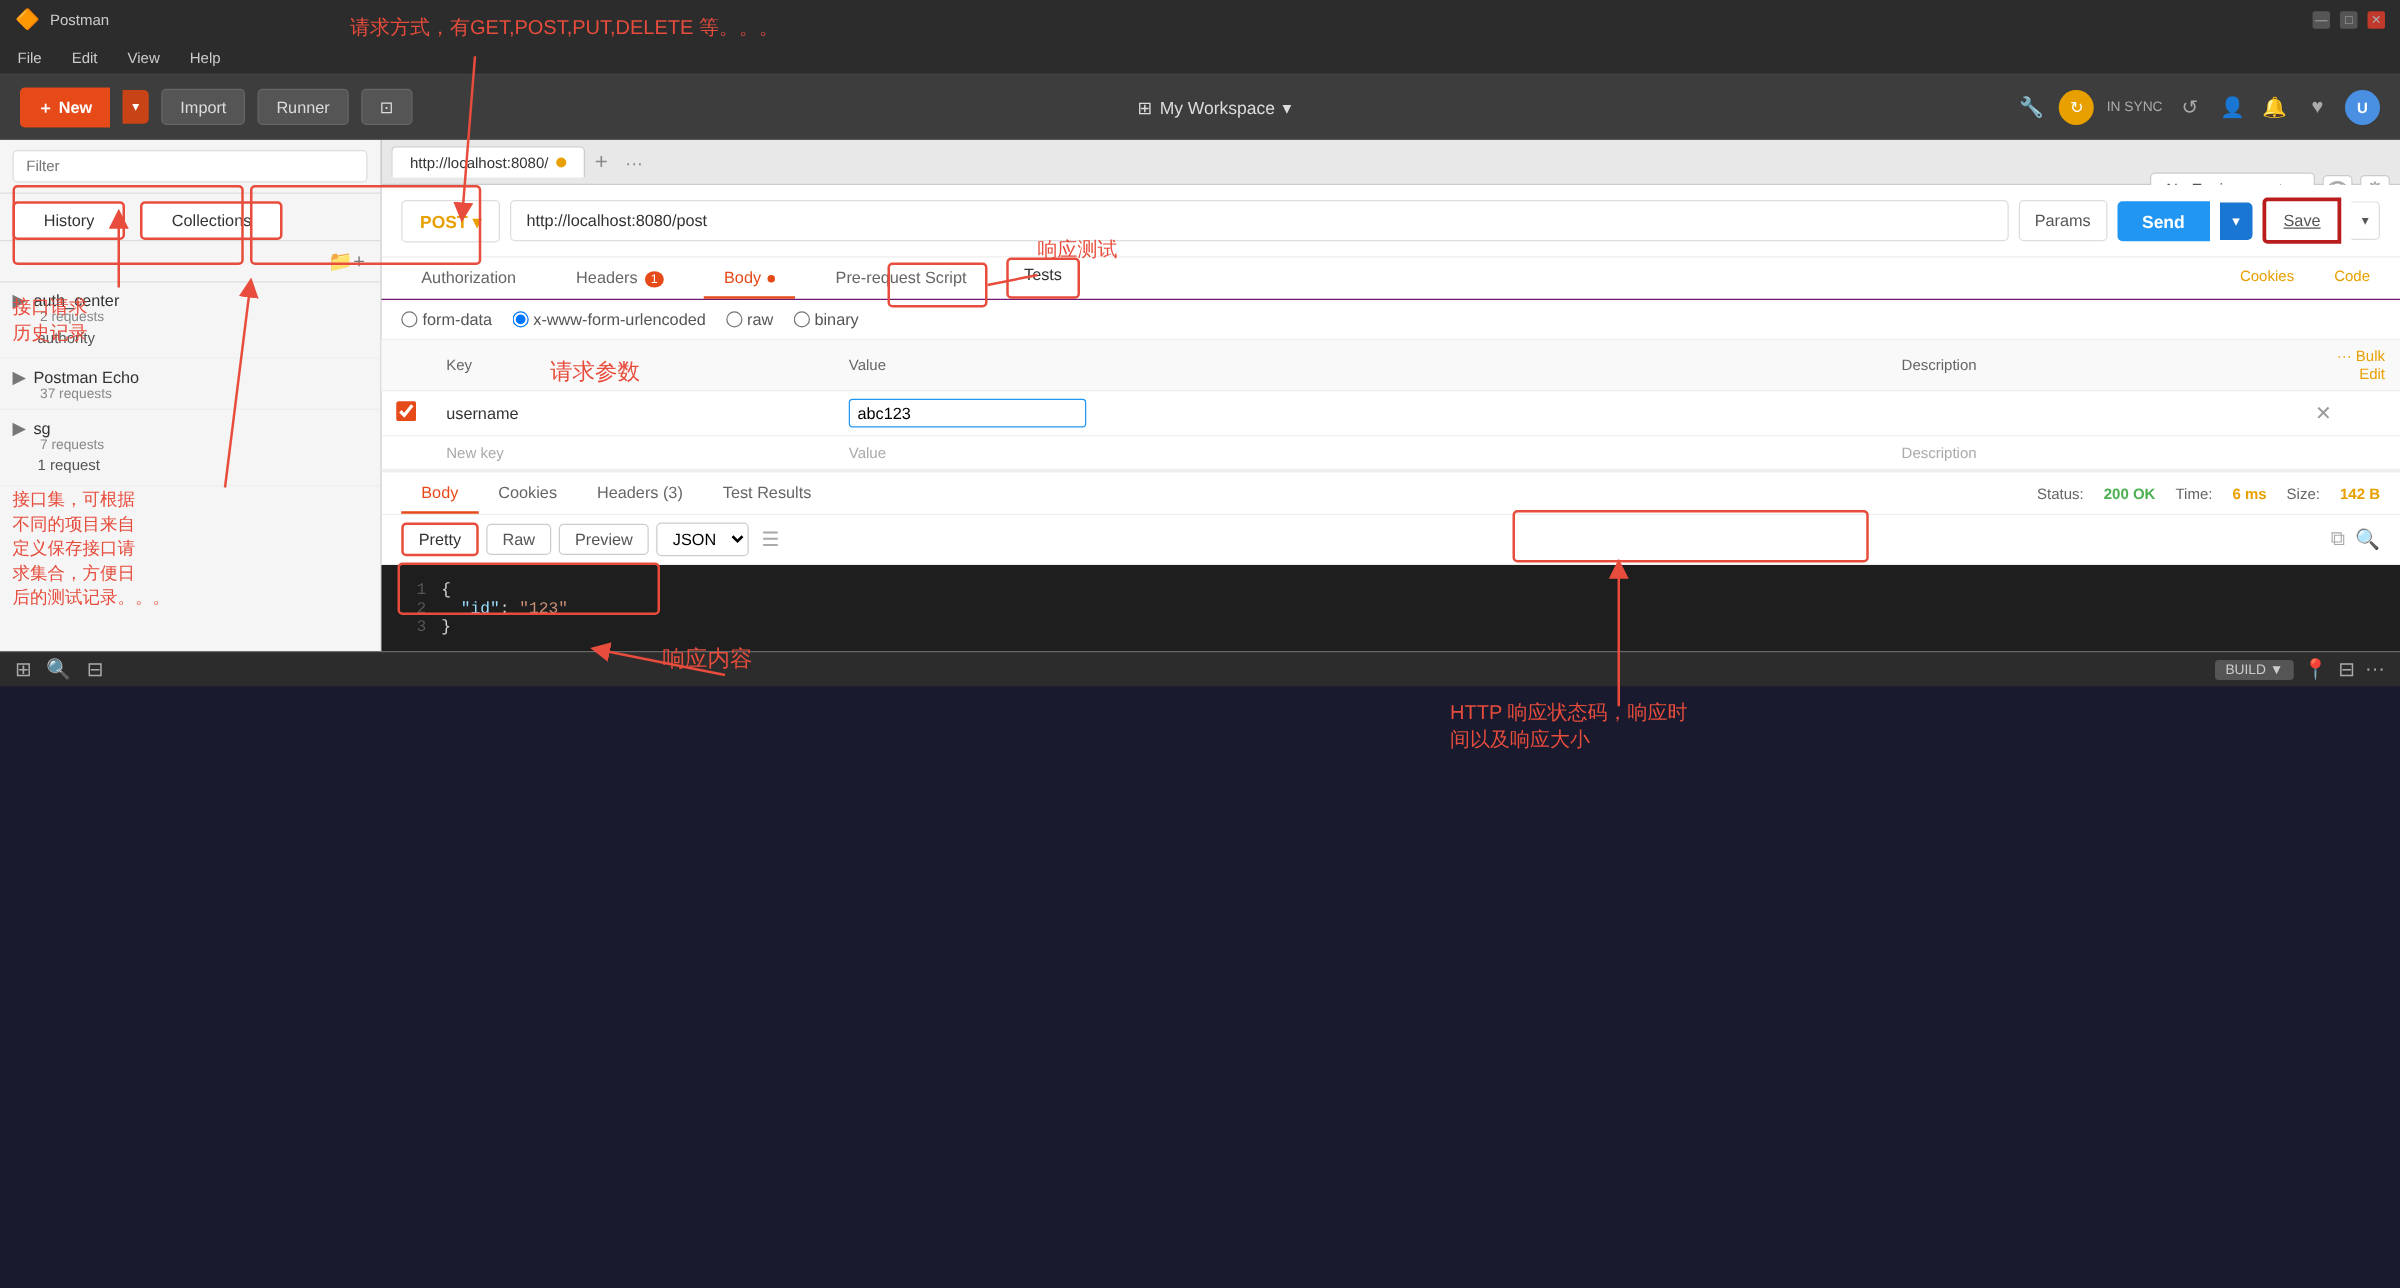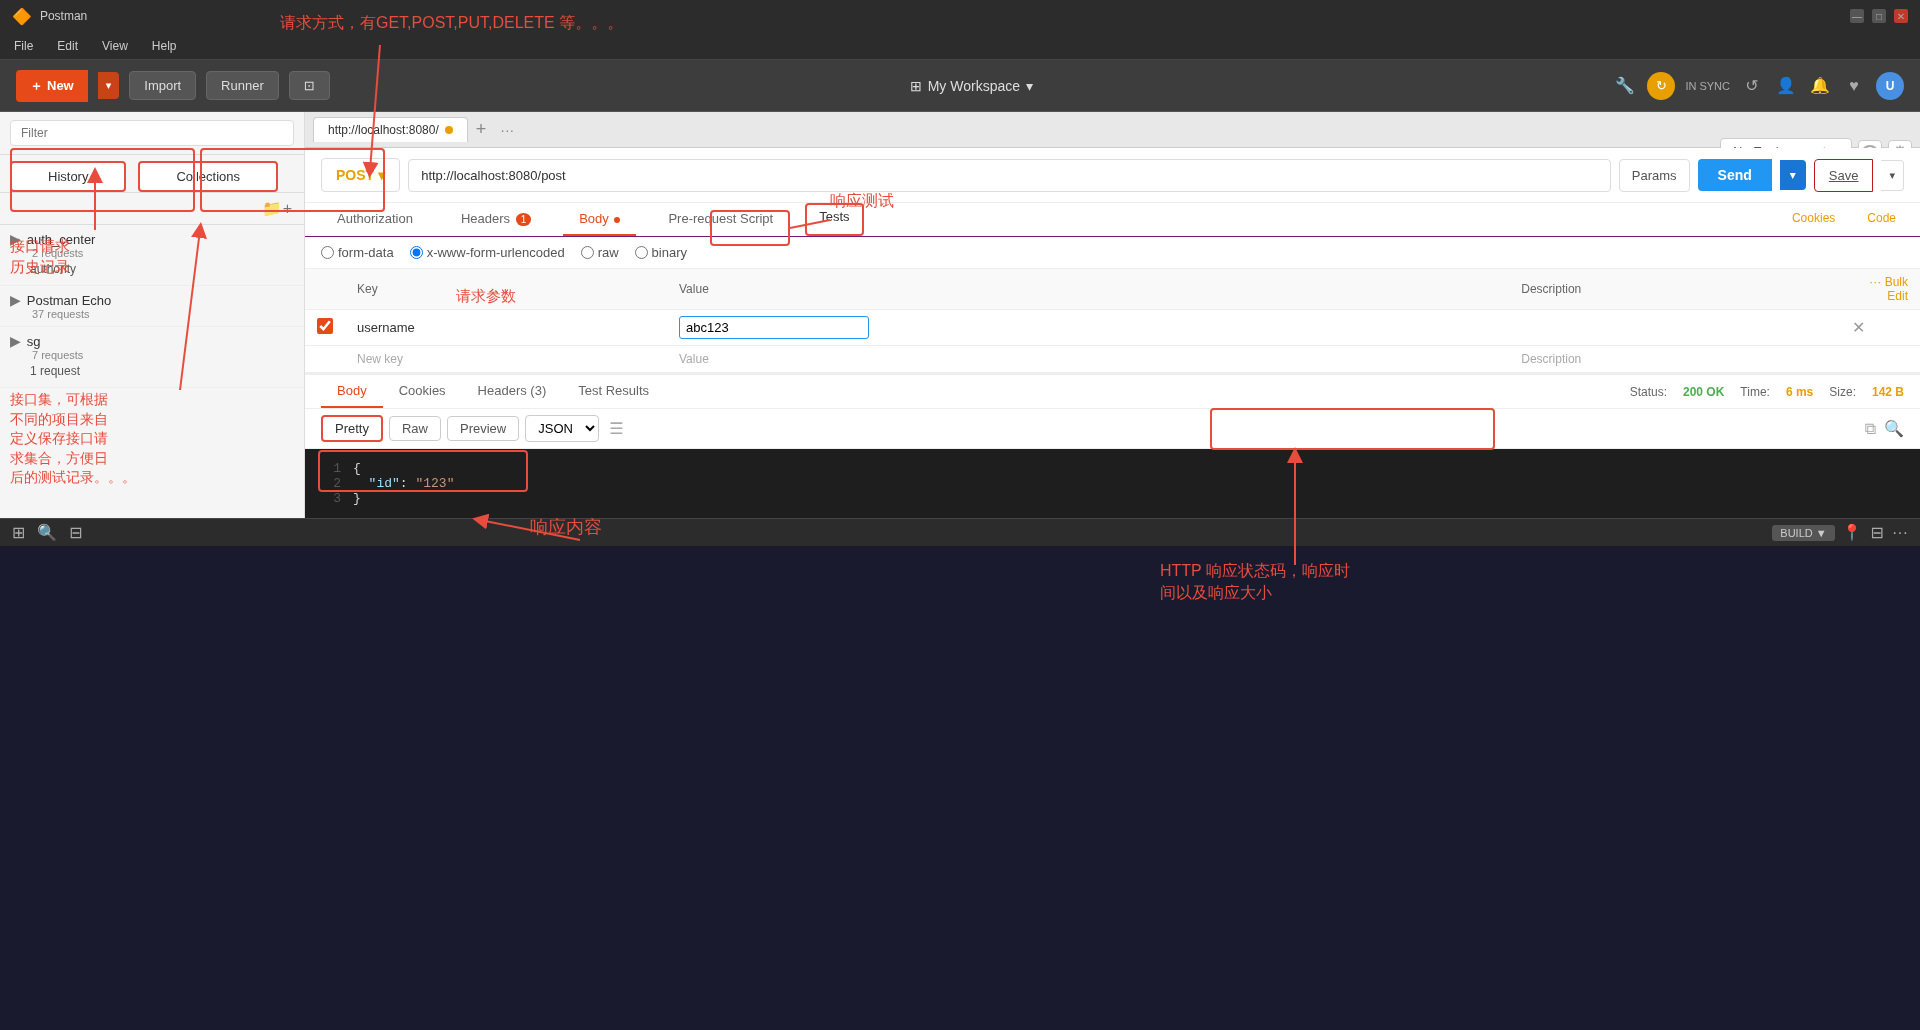--- a/index.html
+++ b/index.html
@@ -148,21 +148,21 @@
       font-size: 12px;
       background: white;
     }
     .sidebar-tabs {
       display: flex;
       border-bottom: 1px solid #ddd;
       padding: 6px 10px 0;
       gap: 4px;
     }
     .sidebar-tab {
-      padding: 6px 36px;
+      padding: 6px 23px;
       font-size: 13px;
       cursor: pointer;
       border: 2px solid #e74c3c;
       border-radius: 4px;
       color: #333;
       font-weight: 500;
       background: white;
     }
     .sidebar-tab.active {
       background: #fff;
@@ -289,21 +289,21 @@
       background: #1976D2;
       color: white;
       border: none;
       border-radius: 0 4px 4px 0;
       padding: 8px 10px;
       font-size: 12px;
       cursor: pointer;
     }
     .save-btn {
       background: none;
-      border: 1px solid #b91c1c;
+      border: 3px solid #b91c1c;
       border-radius: 4px 0 0 4px;
       padding: 8px 14px;
       font-size: 13px;
       color: #555;
       cursor: pointer;
       text-decoration: underline;
     }
     .save-arrow {
       background: none;
       border: 1px solid #ddd;
@@ -830,21 +830,21 @@
 
   <div class="abs-annotation" style="top:12px;left:280px;">
     <span class="red-text">请求方式，有GET,POST,PUT,DELETE 等。。。</span>
   </div>
 
   <div class="abs-annotation" style="top:190px;left:830px;">
     <span class="red-text">响应测试</span>
   </div>
 
   <div class="abs-annotation" style="top:285px;left:440px;">
-    <span class="red-text" style="font-size:15px;margin-left:16px;">请求参数</span>
+    <span class="red-text" style="font-size:18px;">请求参数</span>
   </div>
 
   <div class="abs-annotation" style="top:235px;left:10px;">
     <span class="red-text" style="font-size:15px;white-space:pre-line;">接口请求
 历史记录</span>
   </div>
 
   <div class="abs-annotation" style="top:390px;left:10px;">
     <span class="red-text" style="font-size:14px;white-space:pre-line;">接口集，可根据
 不同的项目来自

